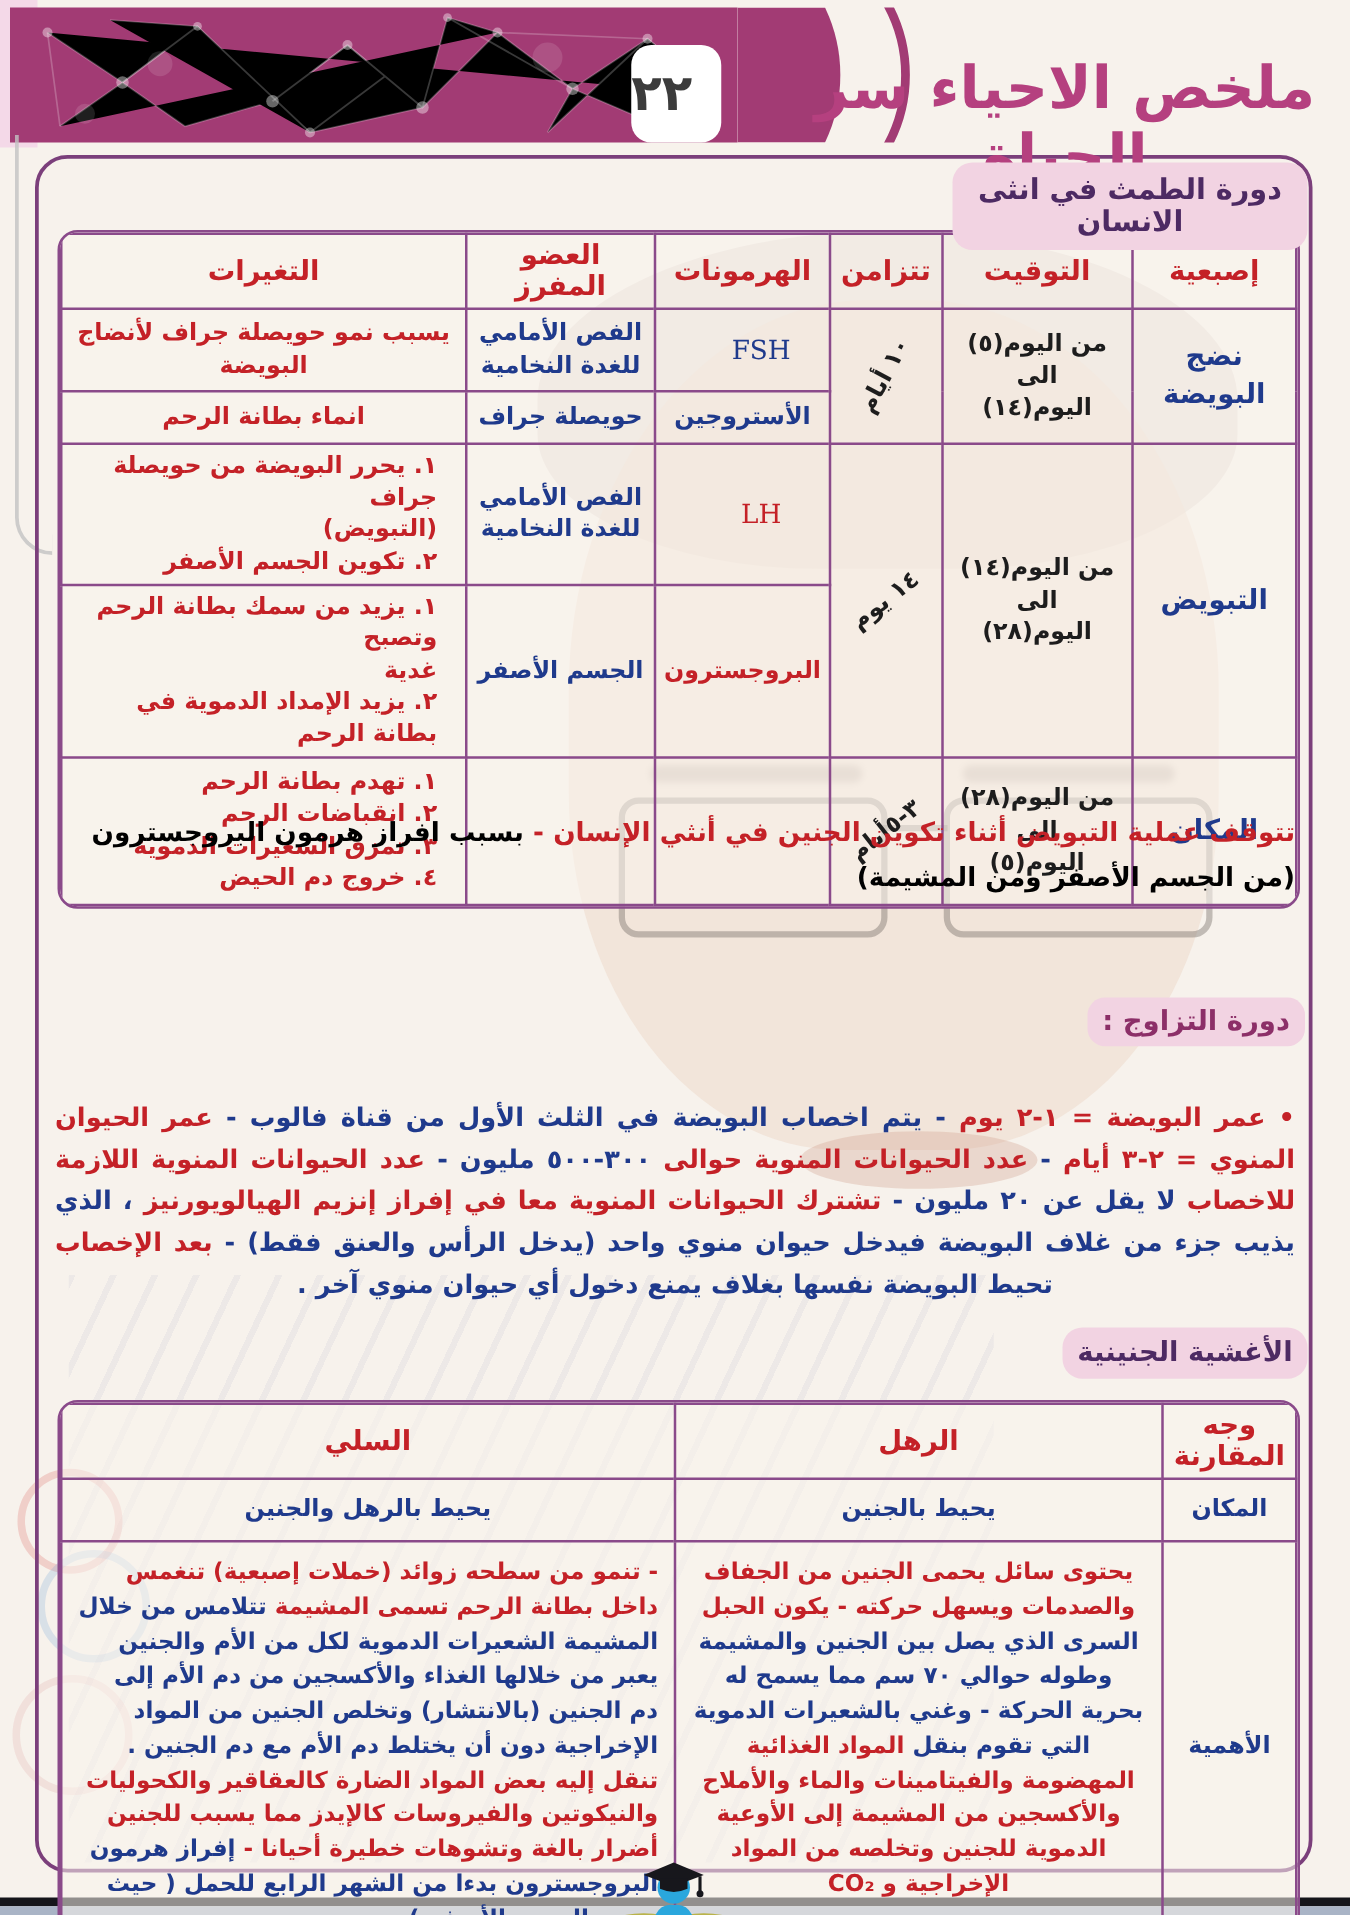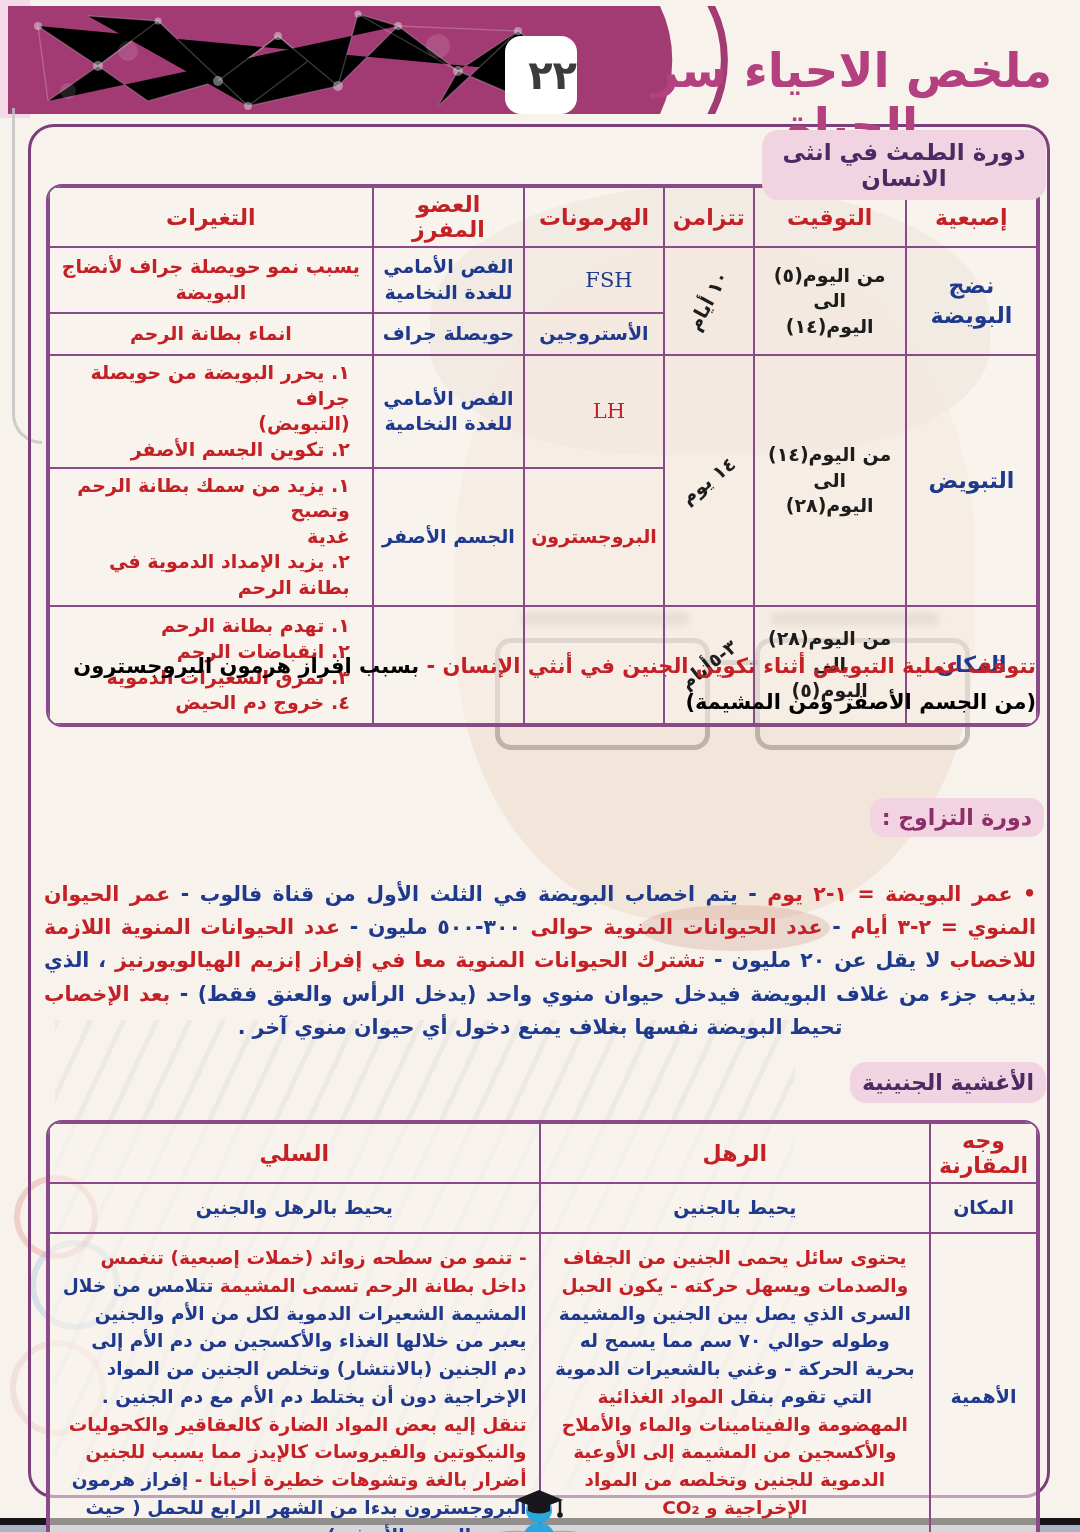--- a/index.html
+++ b/index.html
@@ -17,21 +17,21 @@
     position:relative; width:1080px; height:1532px; overflow:hidden;
     background:var(--pagebg);
   }
   
   .corner-strip{position:absolute; left:0; top:0; width:30px; height:118px; background:#f4d9e8;}
   .banner{position:absolute; left:8px; top:6px; width:582px; height:108px; background:var(--magenta);}
   .banner svg{display:block;}
   .banner-end{position:absolute; left:590px; top:6px; width:220px; height:108px;}
   .pagenum{
     position:absolute; left:505px; top:36px; width:72px; height:78px;
-    background:#fff; border-radius:16px; display:flex; align-items:center; justify-content:flex-end;
+    background:#fff; border-radius:16px; display:flex; align-items:center; justify-content:flex-start;
     font-size:40px; font-weight:700; color:#3c3c3c; z-index:3;
   }
   .doc-title{
     position:absolute; right:8px; top:22px; width:440px; text-align:center;
     color:var(--title); font-size:47px; font-weight:900; letter-spacing:-1px; z-index:2;margin-top:21px;
   }
   
   .frame{
     position:absolute; left:28px; top:124px; width:1022px; height:1374px;
     border:3px solid var(--frame); border-radius:26px; pointer-events:none; z-index:1;

